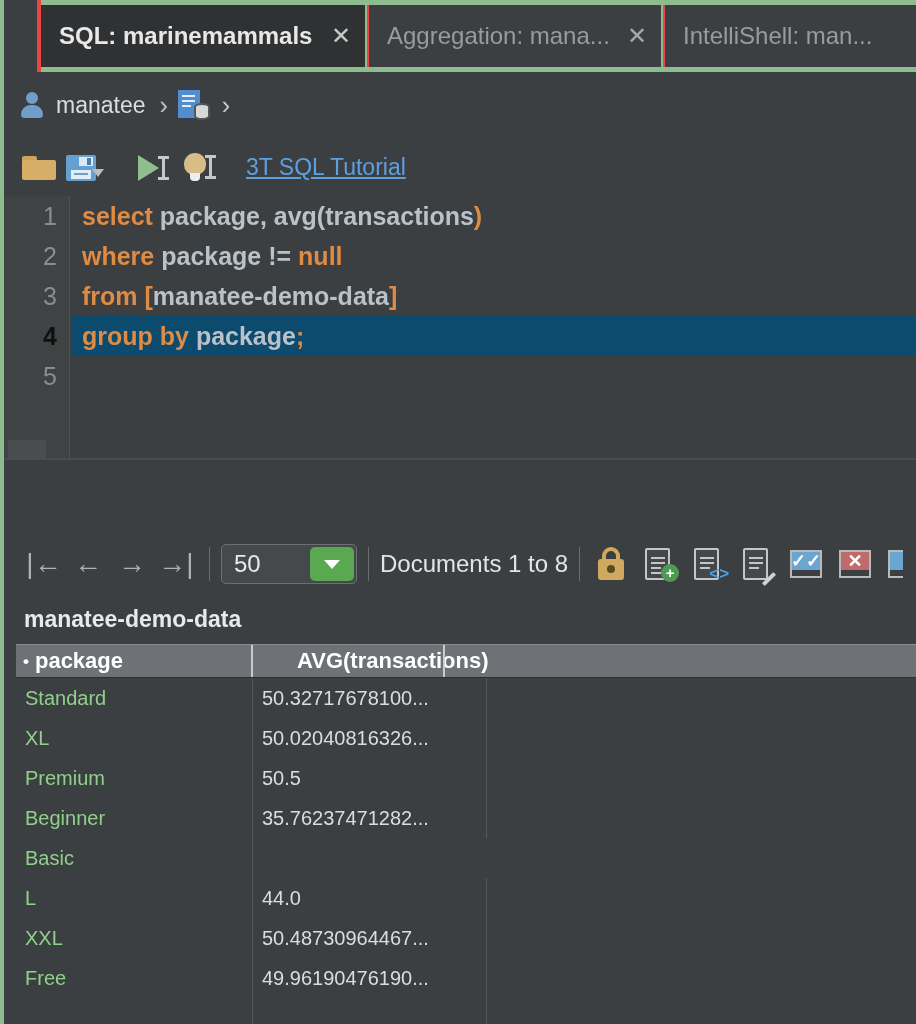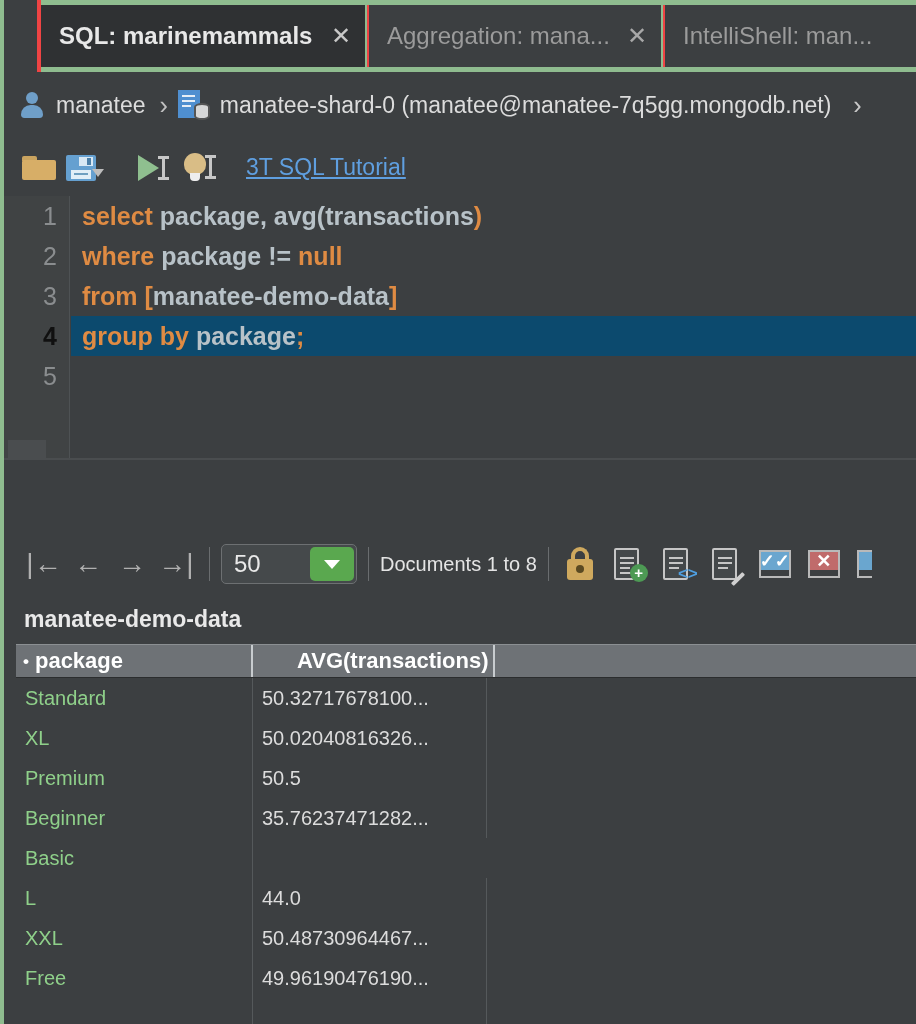--- a/index.html
+++ b/index.html
@@ -255,21 +255,21 @@
   .rowcount-btn {
     position: absolute; right: 2px; top: 2px; width: 44px; height: 34px;
     background: #5aa84f; border-radius: 5px;
     display: flex; align-items: center; justify-content: center;
   }
   .rowcount-btn .chev {
     width: 0; height: 0;
     border-left: 8px solid transparent; border-right: 8px solid transparent;
     border-top: 9px solid #ffffff;
   }
-  .doccount { color: #e4e4e4; font-size: 20px; white-space: nowrap; }
+  .doccount { color: #e4e4e4; font-size: 24px; white-space: nowrap; }
 
   .ric { width: 40px; height: 38px; position: relative; margin-right: 9px; flex: 0 0 auto; }
   .pad-body {
     position: absolute; left: 7px; top: 14px; width: 26px; height: 21px;
     background: #cfa95e; border-radius: 3px;
   }
   .pad-body:after {
     content:""; position:absolute; left:9px; top:6px; width:8px; height:8px;
     background:#5a4a22; border-radius:50%;
   }
@@ -324,21 +324,21 @@
     border-top: 1px solid #8b8f92; border-bottom: 1px solid #2b2d2e;
     margin-left: 12px;
   }
   .th {
     display: flex; align-items: center; color: #ffffff; font-size: 22px;
     padding-left: 7px; font-weight: 600;
     border-right: 1px solid #c8cccf;
   }
   .th.c1 { width: 235px; border-right: 0; }
   .th.c2 { width: 2px; padding: 0; border-right: 0; background: #c8cccf; }
-  .th.c3 { width: 240px; border-right: 0; padding-left: 44px; }
+  .th.c3 { width: 190px; border-right: 0; padding-left: 44px; }
   .th.c4 { width: 2px; padding: 0; border-right: 0; background: #c8cccf; }
   .th.c5 { flex: 1; border-right: 0; }
   .bullet { color: #ffffff; font-size: 17px; margin-right: 6px; line-height: 1; }
 
   .trow { display: flex; height: 40px; margin-left: 12px; }
   .td {
     display: flex; align-items: center; font-size: 20px;
     padding-left: 9px; white-space: nowrap; overflow: hidden;
   }
   .td.c1 { width: 237px; color: #8fd08a; border-right: 1px solid #55595b; }
@@ -383,21 +383,20 @@
     <span class="bc-text">manatee</span>
     <span class="bc-sep">›</span>
     <span class="bc-server">
       <span class="sheet">
           <span class="l1"></span>
           <span class="l2"></span>
           <span class="l3"></span>
         </span>
       <span class="dbase"></span>
     </span>
-    <span class="bc-text">manatee-shard-0 (manatee@manatee-7q5gg.mongodb.net)</span>
     <span class="bc-end">›</span>
   </div>
 
   <div class="edtoolbar">
     <span class="tb-btn">
       <span class="ic-folder">
           <span class="tabtop"></span>
           <span class="bodyf"></span>
         </span>
     </span>

